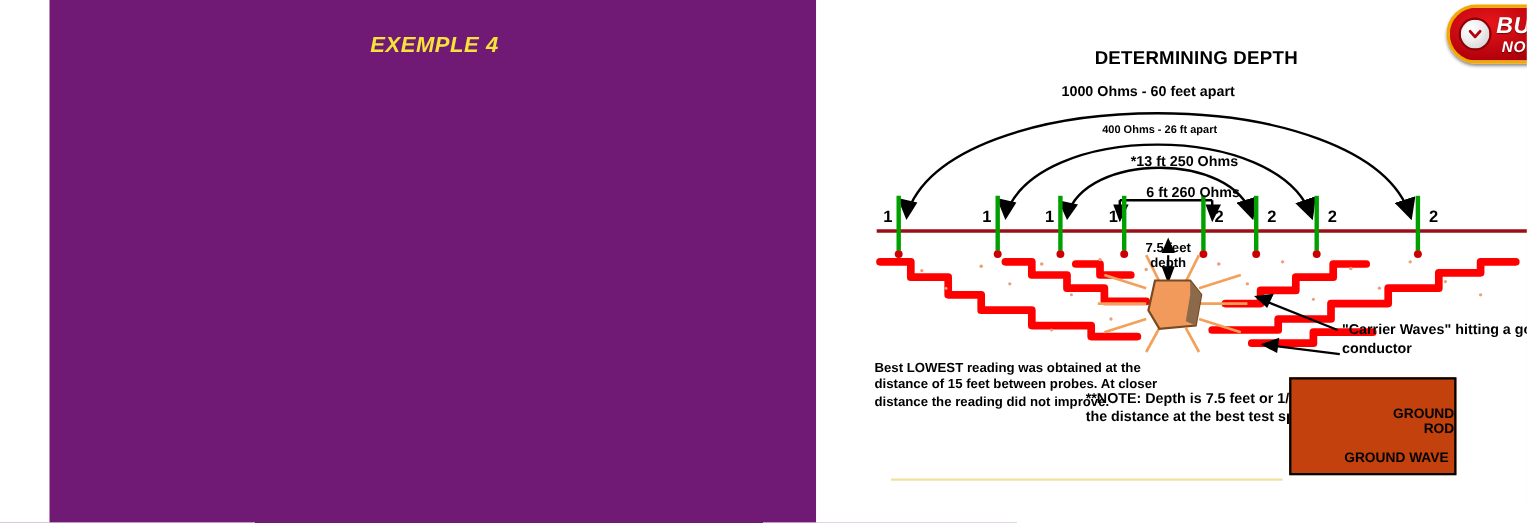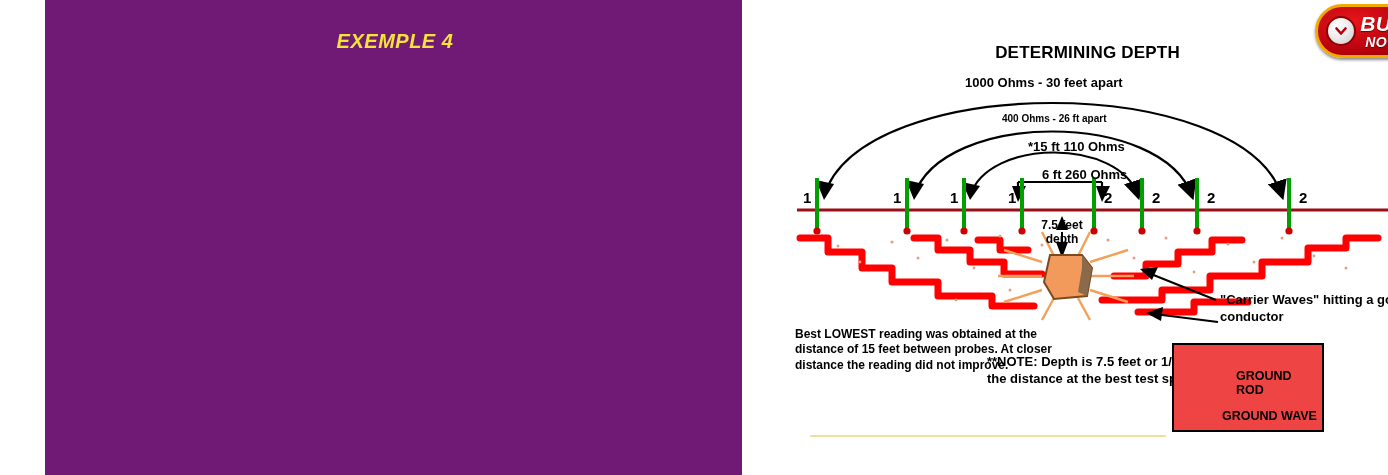--- a/index.html
+++ b/index.html
@@ -203,22 +203,23 @@
   }
 
   
   .legend {
     position: absolute;
     left: 430px;
     top: 343px;
     width: 152px;
     height: 89px;
     border: 2px solid #000;
-    background: #ef4444;
+    background: #c2410c;
     box-sizing: border-box;
+    text-align: right;
   }
   .legend-row {
     position: absolute;
     font-weight: bold;
     font-size: 12.5px;
     color: #000;
   }
   .legend-row.rod  { left: 62px; top: 24px; }
   .legend-row.wave { left: 48px; top: 64px; }
 
@@ -356,23 +357,23 @@
         <circle cx="445" cy="391" r="3.2" fill="#cc0000"></circle>
         <g fill="none" stroke="#ff0000" stroke-width="6" stroke-linecap="round" stroke-linejoin="round">
           <path d="M436,412 L452,412 L452,404 L470,404"></path>
         </g>
         <circle cx="458" cy="396" r="1.6" fill="#e8a07a"></circle>
         <circle cx="466" cy="414" r="1.6" fill="#e8a07a"></circle>
       </svg>
 
       <div class="dg-title">DETERMINING DEPTH</div>
 
-      <div class="lbl lbl-1000">1000 Ohms - 30 feet apart</div>
+      <div class="lbl lbl-1000">1000 Ohms - 60 feet apart</div>
       <div class="lbl lbl-400">400 Ohms - 26 ft apart</div>
-      <div class="lbl lbl-250">*15 ft 110 Ohms</div>
+      <div class="lbl lbl-250">*13 ft 250 Ohms</div>
       <div class="lbl lbl-350">6 ft 260 Ohms</div>
 
       <div class="probe-num" style="left:61px;  top:189px;">1</div>
       <div class="probe-num" style="left:151px; top:189px;">1</div>
       <div class="probe-num" style="left:208px; top:189px;">1</div>
       <div class="probe-num" style="left:266px; top:189px;">1</div>
       <div class="probe-num" style="left:362px; top:189px;">2</div>
       <div class="probe-num" style="left:410px; top:189px;">2</div>
       <div class="probe-num" style="left:465px; top:189px;">2</div>
       <div class="probe-num" style="left:557px; top:189px;">2</div>

